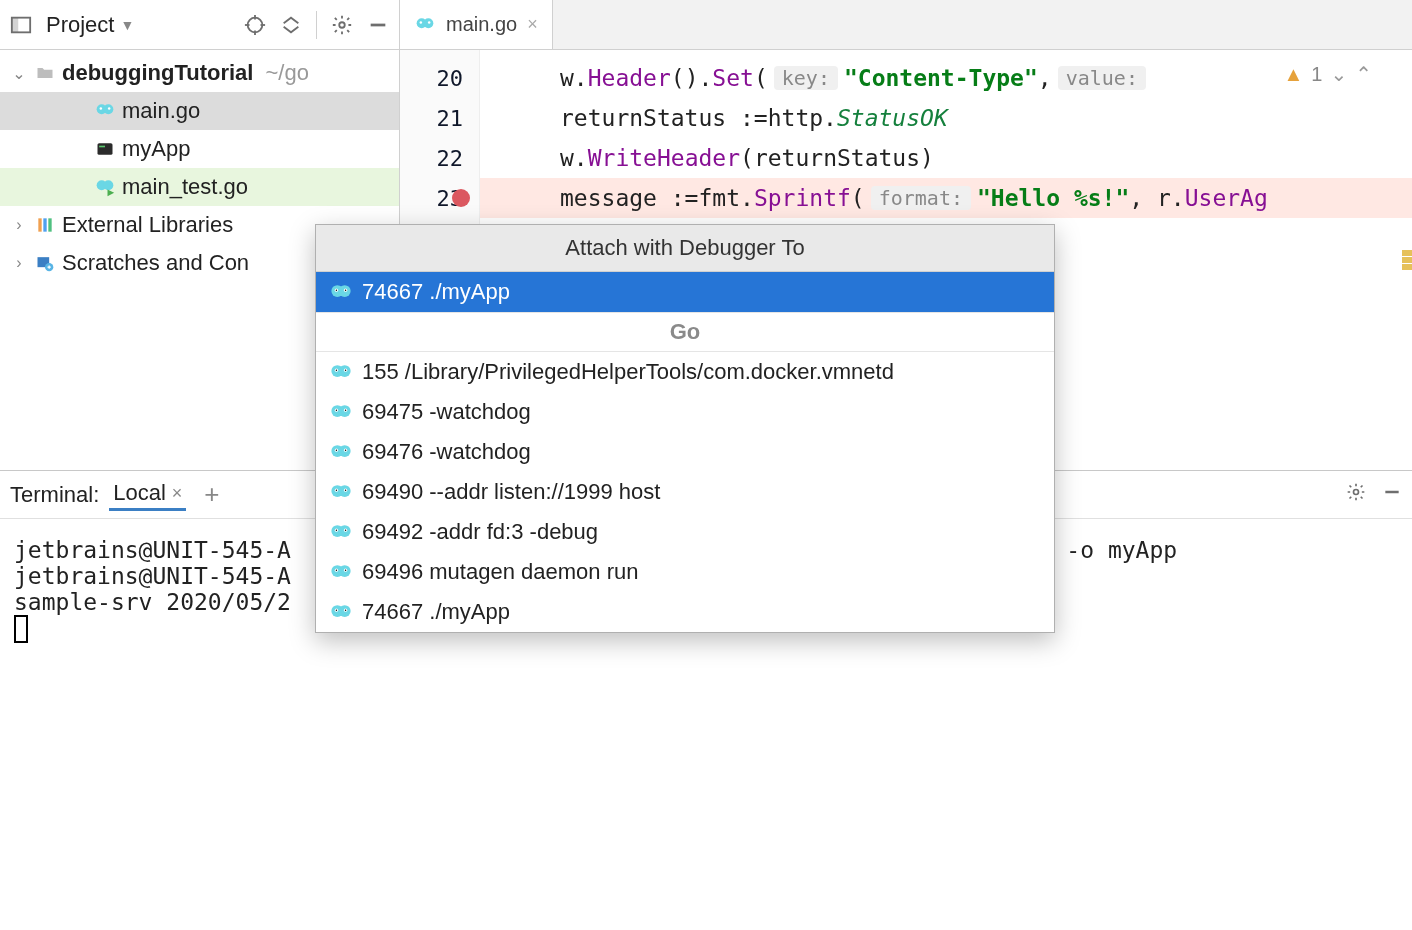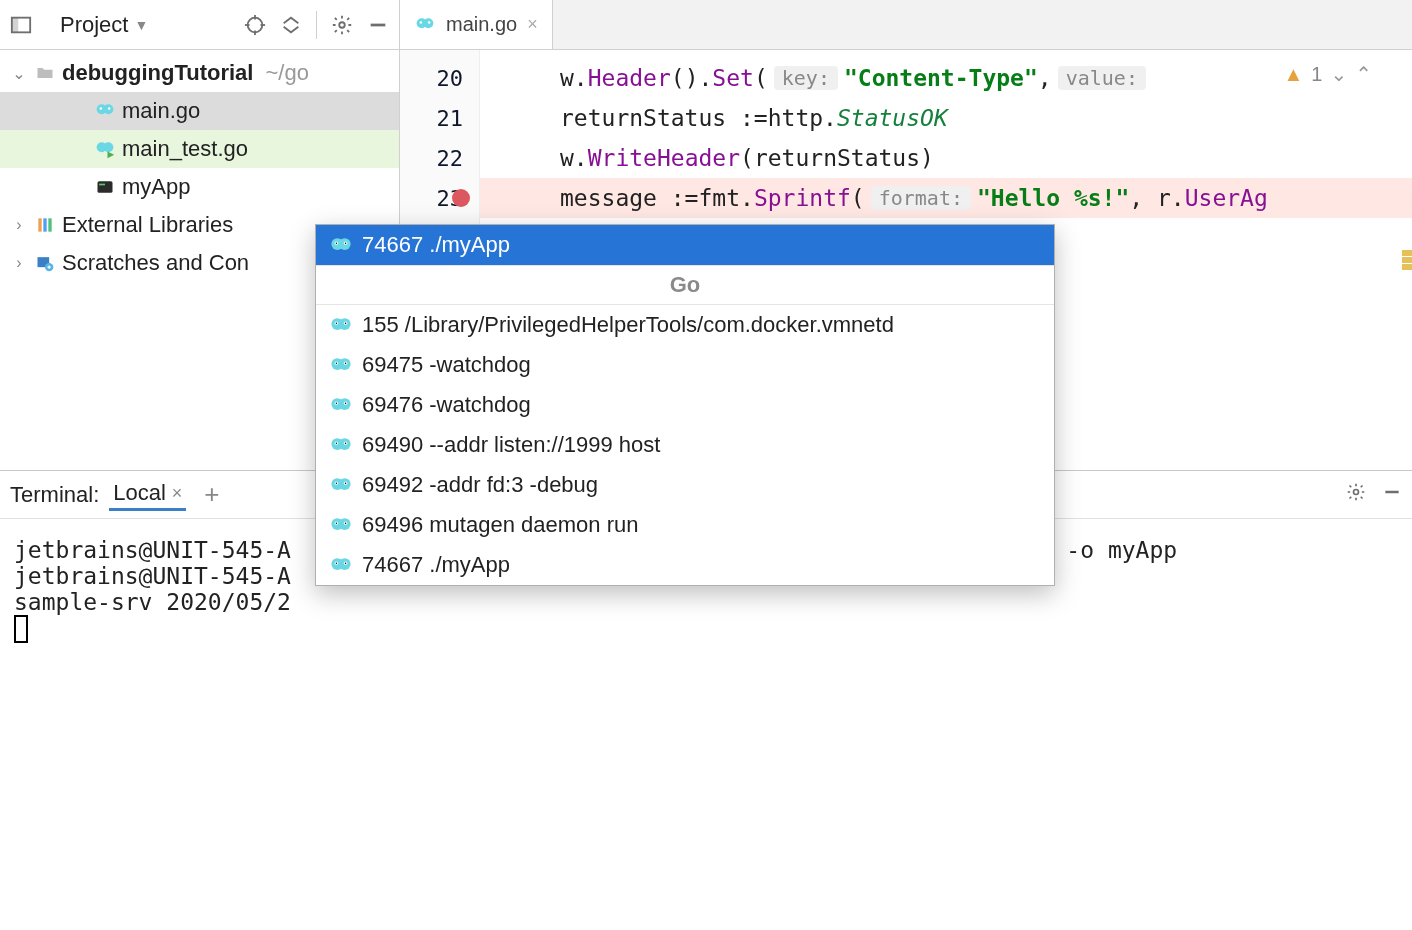--- a/index.html
+++ b/index.html
@@ -1,20 +1,20 @@
 <!DOCTYPE html>
 <html><head>
 <meta charset="utf-8">
 <style>
   * { box-sizing: border-box; margin: 0; padding: 0; }
   html, body { width: 1412px; height: 930px; font-family: "Segoe UI", Arial, sans-serif; overflow: hidden; background: #fff; }
   .root { display: flex; flex-direction: column; height: 100%; width: 100%; }
   .top-area { display: flex; height: 470px; }
   .sidebar { width: 400px; border-right: 1px solid #d0d0d0; background: #fff; display: flex; flex-direction: column; }
-  .sidebar-header { height: 50px; display: flex; align-items: center; border-bottom: 1px solid #d0d0d0; padding: 0 10px; gap: 20px;}
+  .sidebar-header { height: 50px; display: flex; align-items: center; border-bottom: 1px solid #d0d0d0; padding: 0 10px; gap: 6px;}
   .proj-btn { display: flex; align-items: center; gap: 6px; padding: 4px 8px; font-size: 22px; color: #222; }
   .proj-btn .dd { font-size: 14px; color: #888; }
   .tool-icon { width: 22px; height: 22px; display:flex; align-items:center; justify-content:center; color:#6e6e6e; }
   .tree { padding: 4px 0; font-size: 22px; color: #222; }
   .tree-row { display: flex; align-items: center; height: 38px; padding-left: 10px; gap: 6px; white-space: nowrap; }
   .tree-row.selected { background: #dcdcdc; }
   .tree-row.green { background: #e8f6de; }
   .tree-row .arrow { width:18px; text-align:center; color:#888; font-size:16px;}
   .tree-row .spacer { width: 22px; }
   .tree-row .indent { width: 50px; }
@@ -132,42 +132,42 @@
           <span class="file-icon">
             <svg viewBox="0 0 24 24">
                 <circle cx="8" cy="10" r="6" fill="#6ad7e5"></circle>
                 <circle cx="16" cy="10" r="6" fill="#6ad7e5"></circle>
                 <circle cx="7" cy="9" r="1.5" fill="#fff"></circle>
                 <circle cx="17" cy="9" r="1.5" fill="#fff"></circle>
               </svg>
           </span>
           <span>main.go</span>
         </div>
+        <div class="tree-row">
+          <span class="indent"></span>
+            <span class="spacer"></span>
+          <span class="file-icon">
+            <svg viewBox="0 0 24 24">
+                <rect x="3" y="5" width="18" height="14" rx="2" fill="#2b2b2b"></rect>
+                <rect x="5" y="8" width="7" height="2" fill="#5cc86f"></rect>
+              </svg>
+          </span>
+          <span>myApp</span>
+        </div>
         <div class="tree-row green">
           <span class="indent"></span>
             <span class="spacer"></span>
           <span class="file-icon">
             <svg viewBox="0 0 24 24">
                 <circle cx="8" cy="10" r="6" fill="#6ad7e5"></circle>
                 <circle cx="16" cy="10" r="6" fill="#6ad7e5"></circle>
                 <polygon points="15,15 23,19 15,23" fill="#4caf50"></polygon>
               </svg>
           </span>
           <span>main_test.go</span>
-        </div>
-        <div class="tree-row">
-          <span class="indent"></span>
-            <span class="spacer"></span>
-          <span class="file-icon">
-            <svg viewBox="0 0 24 24">
-                <rect x="3" y="5" width="18" height="14" rx="2" fill="#2b2b2b"></rect>
-                <rect x="5" y="8" width="7" height="2" fill="#5cc86f"></rect>
-              </svg>
-          </span>
-          <span>myApp</span>
         </div>
         <div class="tree-row">
           <span class="arrow">›</span>
           <span class="file-icon">
             <svg viewBox="0 0 24 24">
                 <rect x="4" y="4" width="4" height="16" fill="#f0a050"></rect>
                 <rect x="10" y="4" width="4" height="16" fill="#50a0f0"></rect>
                 <rect x="16" y="4" width="4" height="16" fill="#50c080"></rect>
               </svg>
           </span>
@@ -295,20 +295,21 @@
       </div>
     </div>
     <div class="term-body"><span>jetbrains@UNIT-545-A</span><span style="display:inline-block;width:720px;"></span><span>-l" -o myApp</span>
 <span>jetbrains@UNIT-545-A</span>
 <span>sample-srv 2020/05/2</span>
 <span class="cursor-box"></span></div>
   </div>
 </div>
 
 <div class="popup">
+  <div class="popup-title">Attach with Debugger To</div>
   <div id="popup-body">
       <div class="popup-item selected">
         <span class="gopher"><svg viewBox="0 0 24 24">
             <circle cx="8" cy="11" r="6.5" fill="#6ad7e5"></circle>
             <circle cx="16" cy="11" r="6.5" fill="#6ad7e5"></circle>
             <circle cx="7" cy="10" r="1.8" fill="#fff"></circle>
             <circle cx="17" cy="10" r="1.8" fill="#fff"></circle>
             <circle cx="7" cy="10" r="0.8" fill="#000"></circle>
             <circle cx="17" cy="10" r="0.8" fill="#000"></circle>
           </svg></span>

